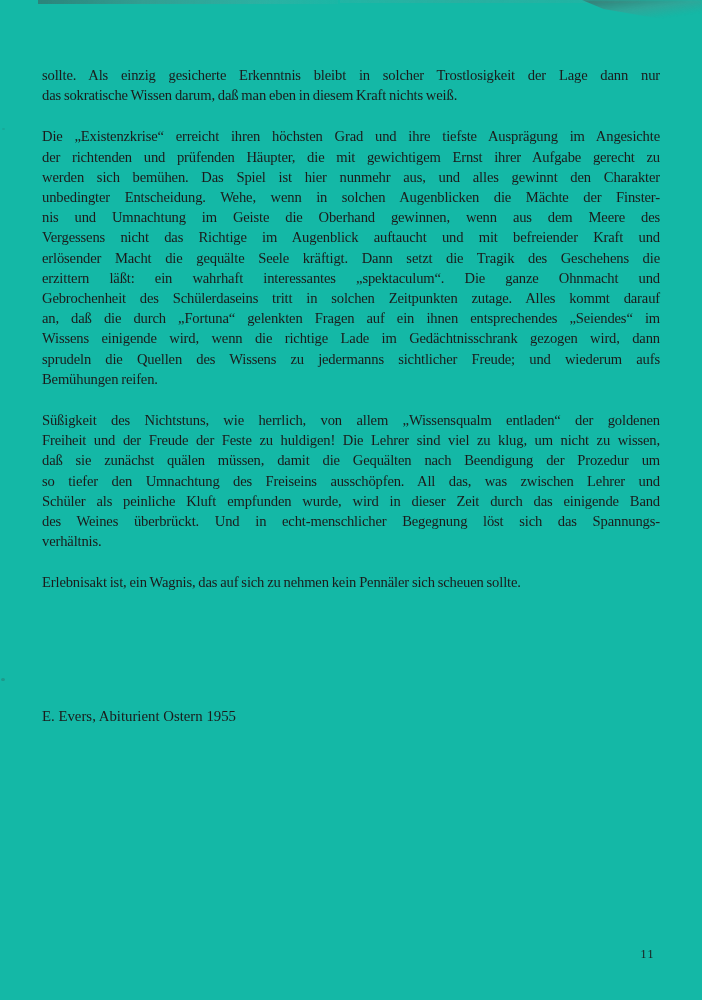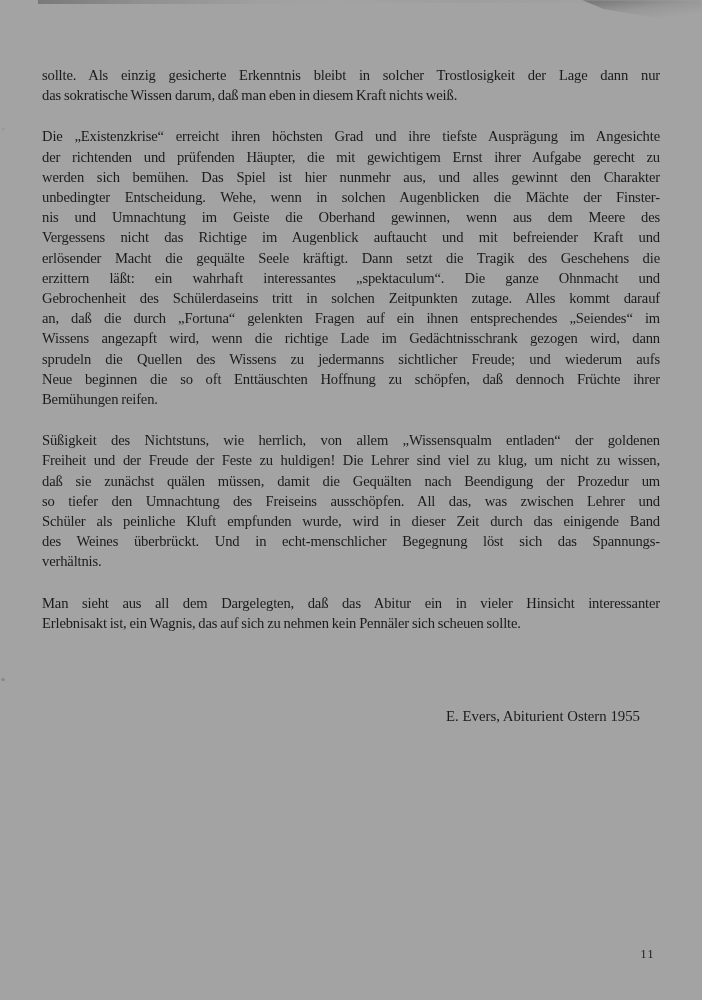--- a/index.html
+++ b/index.html
@@ -56,35 +56,34 @@
     word-spacing: -0.6px;
   }
   .para { margin: 0 0 21px 0; }
   .line { text-align: justify; text-align-last: justify; }
   .line.last { text-align-last: left; }
   .signature {
     position: absolute;
     left: 42px; top: 706px; width: 618px;
     box-sizing: border-box;
     padding-right: 20px;
-    text-align: right;
     font-size: 14.8px;
     line-height: 20.2px;
   }
   .page-number {
     position: absolute;
     top: 947px; right: 47px;
     font-size: 12px;
     letter-spacing: 1.5px;
   }
 </style>
 </head>
 <body>
 
-<div class="page" style="background: #a3a3a3; color: rgb(27, 27, 27);">
+<div class="page" style="background: #14b8a6; color: rgb(27, 27, 27);">
   <div class="artifact-top-strip"></div>
   <div class="artifact-top-faint"></div>
   <div class="artifact-corner"></div>
   <div class="artifact-speck-1"></div>
   <div class="artifact-speck-2"></div>
 
   <div class="text-block">
       <div class="para">
         <div class="line">sollte. Als einzig gesicherte Erkenntnis bleibt in solcher Trostlosigkeit der Lage dann nur</div>
         <div class="line last">das sokratische Wissen darum, daß man eben in diesem Kraft nichts weiß.</div>
@@ -93,36 +92,34 @@
         <div class="line">Die „Existenzkrise“ erreicht ihren höchsten Grad und ihre tiefste Ausprägung im Angesichte</div>
         <div class="line">der richtenden und prüfenden Häupter, die mit gewichtigem Ernst ihrer Aufgabe gerecht zu</div>
         <div class="line">werden sich bemühen. Das Spiel ist hier nunmehr aus, und alles gewinnt den Charakter</div>
         <div class="line">unbedingter Entscheidung. Wehe, wenn in solchen Augenblicken die Mächte der Finster-</div>
         <div class="line">nis und Umnachtung im Geiste die Oberhand gewinnen, wenn aus dem Meere des</div>
         <div class="line">Vergessens nicht das Richtige im Augenblick auftaucht und mit befreiender Kraft und</div>
         <div class="line">erlösender Macht die gequälte Seele kräftigt. Dann setzt die Tragik des Geschehens die</div>
         <div class="line">erzittern läßt: ein wahrhaft interessantes „spektaculum“. Die ganze Ohnmacht und</div>
         <div class="line">Gebrochenheit des Schülerdaseins tritt in solchen Zeitpunkten zutage. Alles kommt darauf</div>
         <div class="line">an, daß die durch „Fortuna“ gelenkten Fragen auf ein ihnen entsprechendes „Seiendes“ im</div>
-        <div class="line">Wissens angezapft wird, wenn die richtige Lade im Gedächtnisschrank gezogen wird, dann</div>
+        <div class="line">Wissens einigende wird, wenn die richtige Lade im Gedächtnisschrank gezogen wird, dann</div>
         <div class="line">sprudeln die Quellen des Wissens zu jedermanns sichtlicher Freude; und wiederum aufs</div>
-        <div class="line">Neue beginnen die so oft Enttäuschten Hoffnung zu schöpfen, daß dennoch Früchte ihrer</div>
         <div class="line last">Bemühungen reifen.</div>
       </div>
       <div class="para">
         <div class="line">Süßigkeit des Nichtstuns, wie herrlich, von allem „Wissensqualm entladen“ der goldenen</div>
         <div class="line">Freiheit und der Freude der Feste zu huldigen! Die Lehrer sind viel zu klug, um nicht zu wissen,</div>
         <div class="line">daß sie zunächst quälen müssen, damit die Gequälten nach Beendigung der Prozedur um</div>
         <div class="line">so tiefer den Umnachtung des Freiseins ausschöpfen. All das, was zwischen Lehrer und</div>
         <div class="line">Schüler als peinliche Kluft empfunden wurde, wird in dieser Zeit durch das einigende Band</div>
         <div class="line">des Weines überbrückt. Und in echt-menschlicher Begegnung löst sich das Spannungs-</div>
         <div class="line last">verhältnis.</div>
       </div>
       <div class="para">
-        <div class="line">Man sieht aus all dem Dargelegten, daß das Abitur ein in vieler Hinsicht interessanter</div>
         <div class="line last">Erlebnisakt ist, ein Wagnis, das auf sich zu nehmen kein Pennäler sich scheuen sollte.</div>
       </div>
     </div>
 
   <div class="signature">E. Evers, Abiturient Ostern 1955</div>
 
   <div class="page-number">11</div>
 </div>
 
 </body></html>

